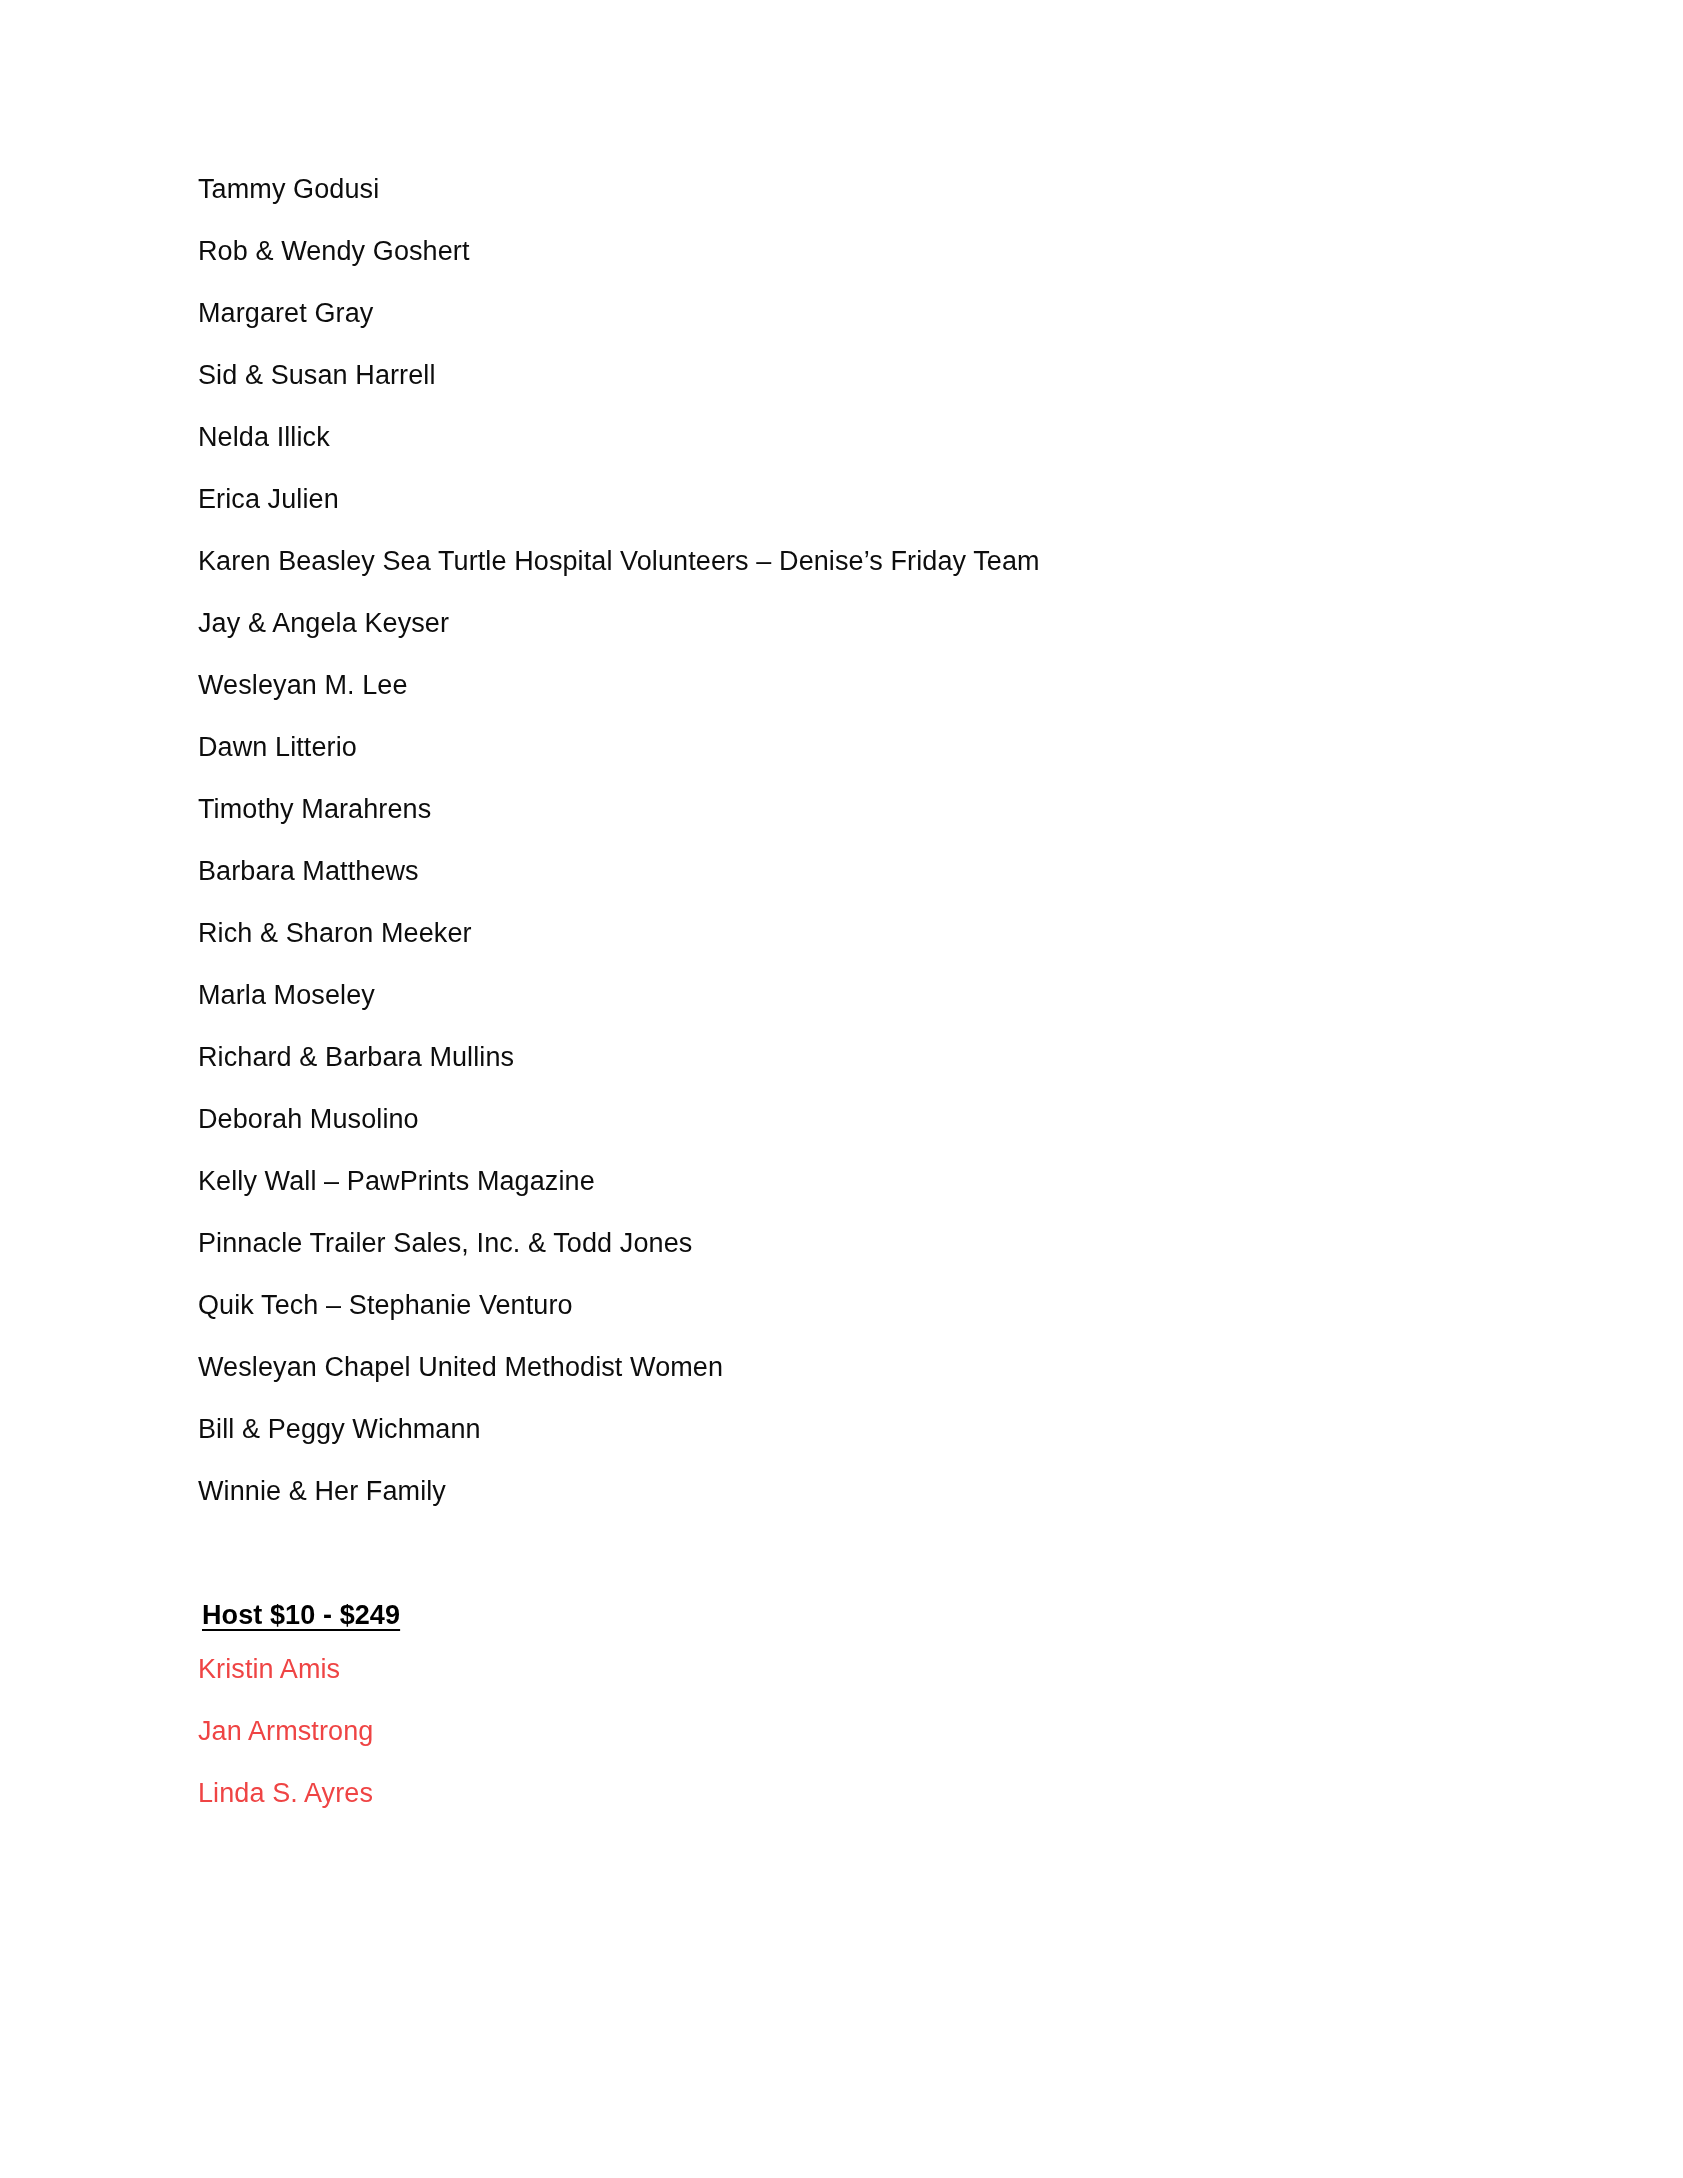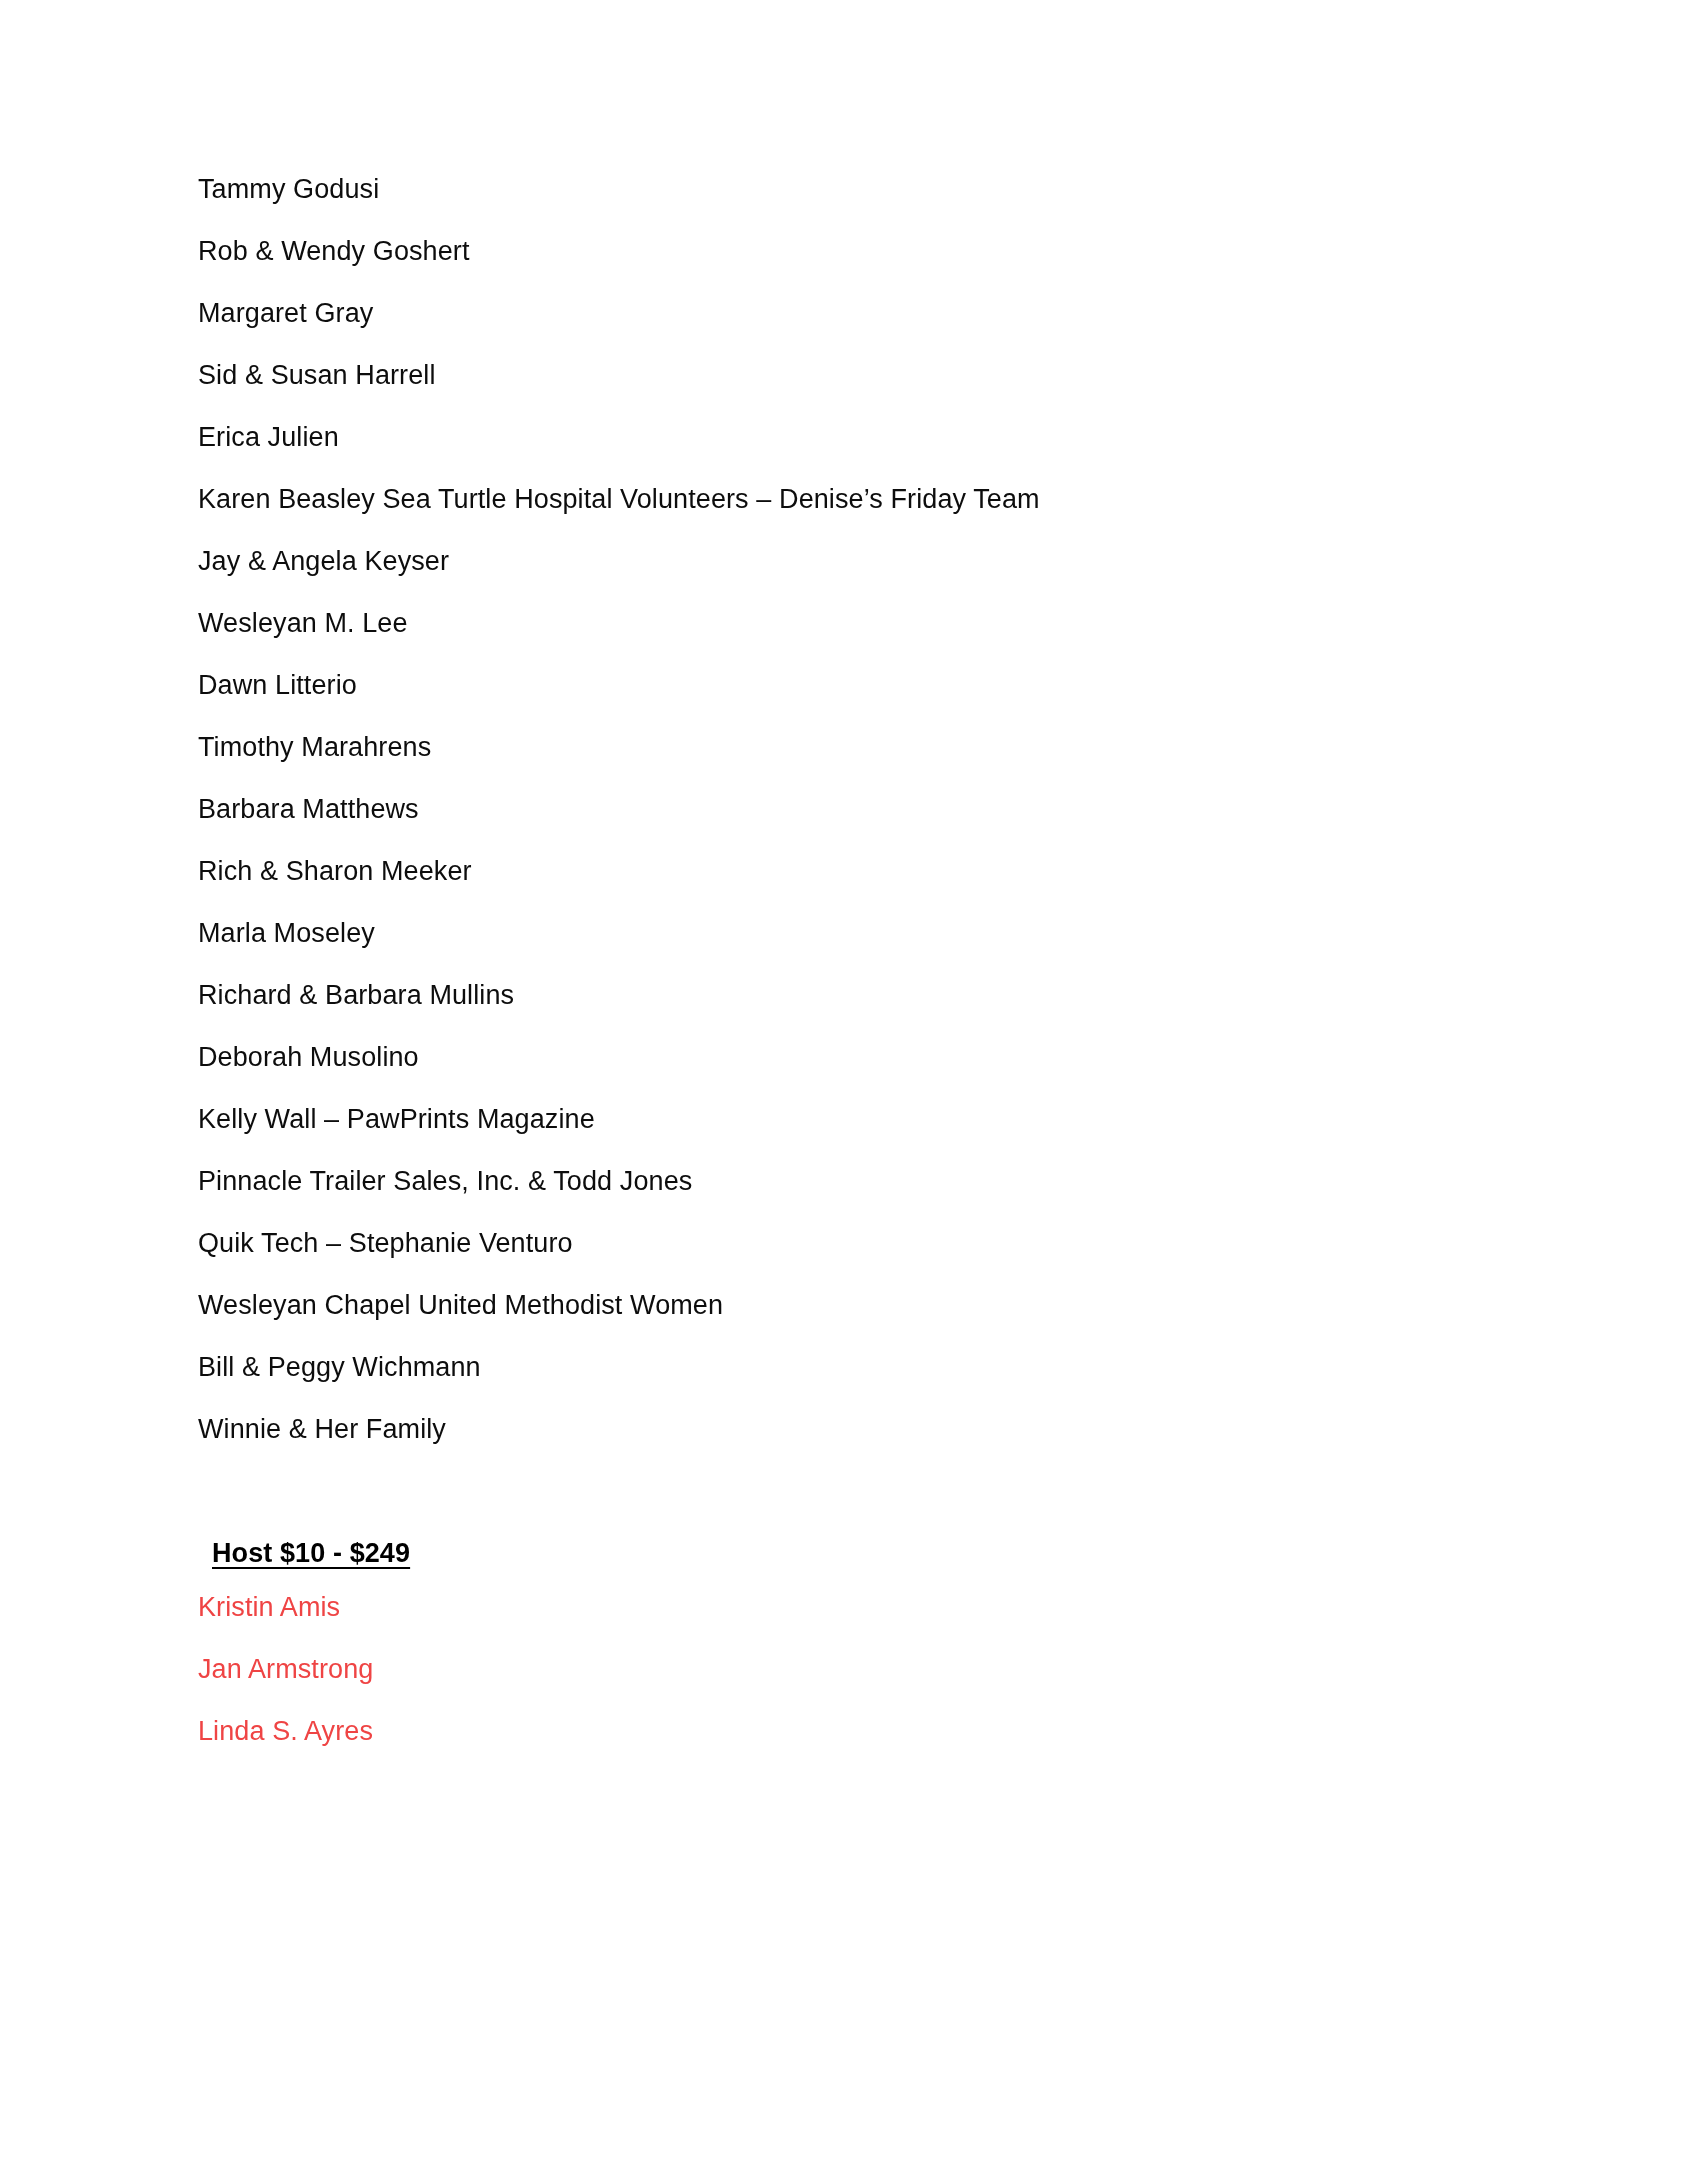--- a/index.html
+++ b/index.html
@@ -43,41 +43,42 @@
     line-height: 1;
     font-weight: bold;
     color: #000000;
     text-decoration: underline;
     text-underline-offset: 5px;
     margin: 0 0 27px 0;
     display: inline-block;
     letter-spacing: 0.1px;
   }
   .heading-wrap {
-    margin: 0 0 0 14px;
+    margin: 0 0 0 4px;
   }
   .post-heading-line {
     font-size: 27px;
     line-height: 1;
     color: #ef4444;
     margin: 0 0 35px 0;
     white-space: pre-wrap;
     letter-spacing: 0.1px;
   }
 </style>
 </head>
 <body>
 
 <div class="page">
   <div class="content">
 
     <p class="doc-line">Tammy Godusi</p>
     <p class="doc-line">Rob &amp; Wendy Goshert</p>
     <p class="doc-line">Margaret Gray</p>
     <p class="doc-line">Sid &amp; Susan Harrell</p>
+    <p class="doc-line">Nelda Illick</p>
     <p class="doc-line">Erica Julien</p>
     <p class="doc-line">Karen Beasley Sea Turtle Hospital Volunteers – Denise’s Friday Team</p>
     <p class="doc-line">Jay &amp; Angela Keyser</p>
     <p class="doc-line">Wesleyan M. Lee</p>
     <p class="doc-line">Dawn Litterio</p>
     <p class="doc-line">Timothy Marahrens</p>
     <p class="doc-line">Barbara Matthews</p>
     <p class="doc-line">Rich &amp; Sharon Meeker</p>
     <p class="doc-line">Marla Moseley</p>
     <p class="doc-line">Richard &amp; Barbara Mullins</p>

